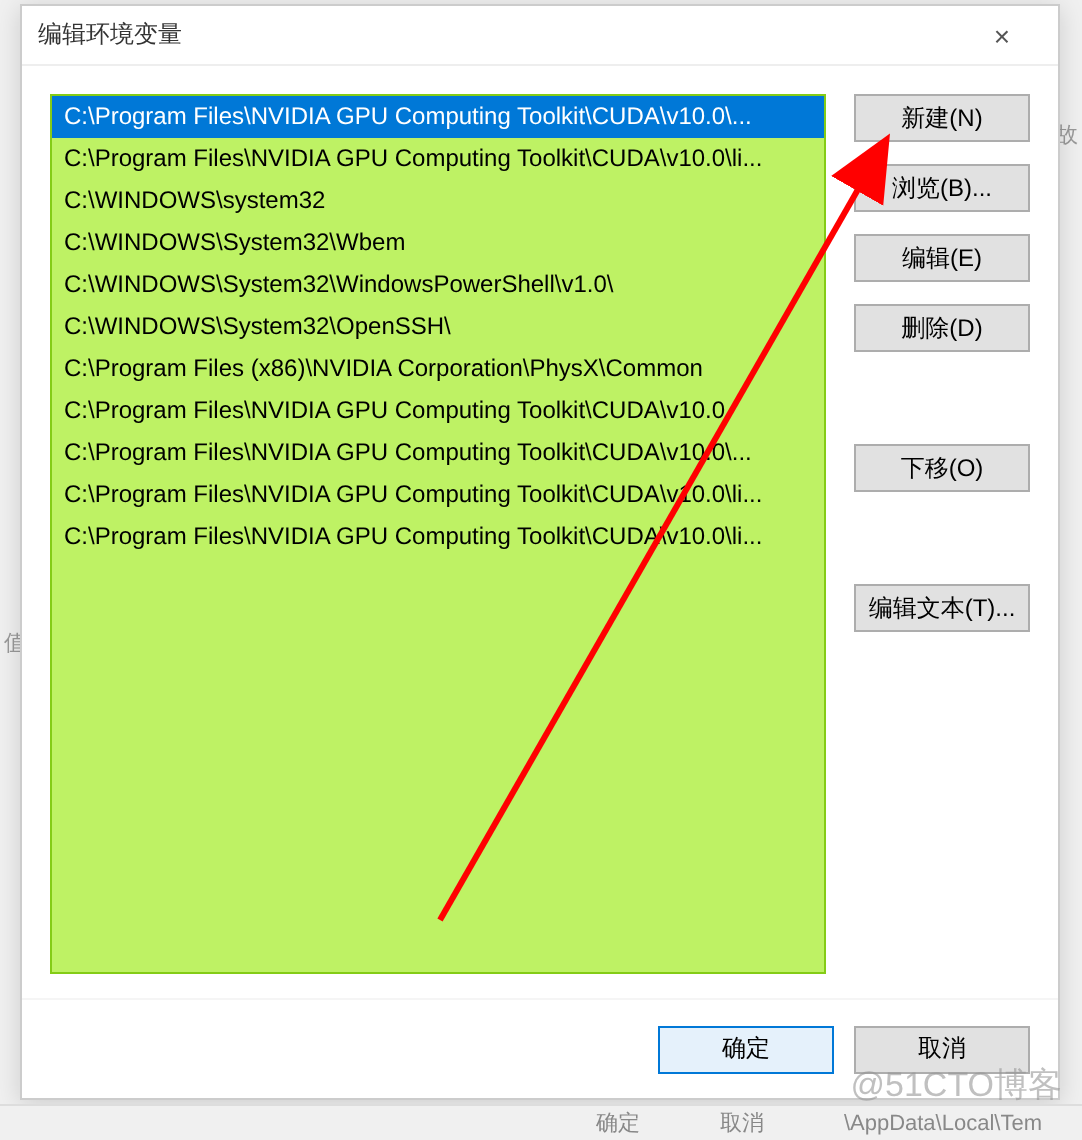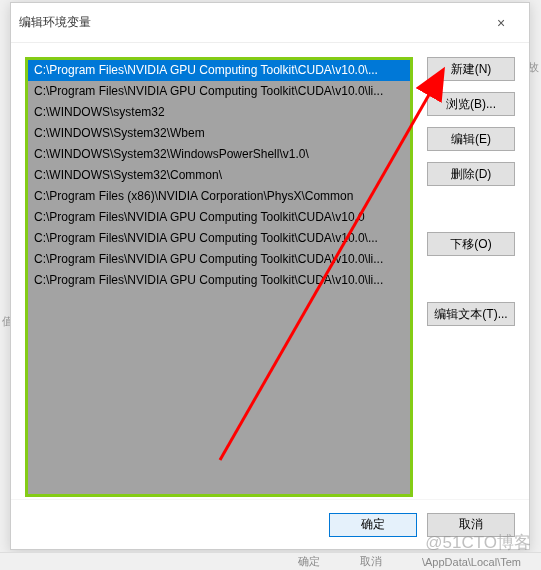--- a/index.html
+++ b/index.html
@@ -23,21 +23,21 @@
       top: 2px;
       width: 520px;
       height: 548px;
       background: #fff;
       border: 1px solid #ccc;
       box-shadow: 0 2px 12px rgba(0,0,0,0.15);
       display: flex;
       flex-direction: column;
     }
     .titlebar {
-      height: 40px;
+      height: 30px;
       display: flex;
       align-items: center;
       padding: 0 8px;
       border-bottom: 1px solid #eee;
     }
     .titlebar .title { font-size: 12px; color: #333; flex: 1; }
     .close-btn {
       width: 40px;
       height: 28px;
       display: flex;
@@ -47,22 +47,22 @@
       font-size: 14px;
     }
     .body {
       flex: 1;
       padding: 14px 14px 0 14px;
       display: flex;
       gap: 14px;
     }
     .listbox {
       flex: 1;
-      border: 3px solid #84cc16;
-      background: #a3a3a3;
+      border: 1px solid #84cc16;
+      background: #bef264;
       height: 440px;
       overflow: hidden;
     }
     .list-item {
       padding: 2px 6px;
       font-size: 12px;
       line-height: 17px;
       white-space: nowrap;
       overflow: hidden;
       text-overflow: ellipsis;
@@ -144,21 +144,21 @@
     <span class="title">编辑环境变量</span>
     <div class="close-btn">×</div>
   </div>
   <div class="body">
     <div class="listbox">
       <div class="list-item selected">C:\Program Files\NVIDIA GPU Computing Toolkit\CUDA\v10.0\...</div>
       <div class="list-item">C:\Program Files\NVIDIA GPU Computing Toolkit\CUDA\v10.0\li...</div>
       <div class="list-item">C:\WINDOWS\system32</div>
       <div class="list-item">C:\WINDOWS\System32\Wbem</div>
       <div class="list-item">C:\WINDOWS\System32\WindowsPowerShell\v1.0\</div>
-      <div class="list-item">C:\WINDOWS\System32\Common\</div>
+      <div class="list-item">C:\WINDOWS\System32\OpenSSH\</div>
       <div class="list-item">C:\Program Files (x86)\NVIDIA Corporation\PhysX\Common</div>
       <div class="list-item">C:\Program Files\NVIDIA GPU Computing Toolkit\CUDA\v10.0</div>
       <div class="list-item">C:\Program Files\NVIDIA GPU Computing Toolkit\CUDA\v10.0\...</div>
       <div class="list-item">C:\Program Files\NVIDIA GPU Computing Toolkit\CUDA\v10.0\li...</div>
       <div class="list-item">C:\Program Files\NVIDIA GPU Computing Toolkit\CUDA\v10.0\li...</div>
     </div>
     <div class="sidebar">
       <div class="btn">新建(N)</div>
       <div class="btn">浏览(B)...</div>
       <div class="btn">编辑(E)</div>

